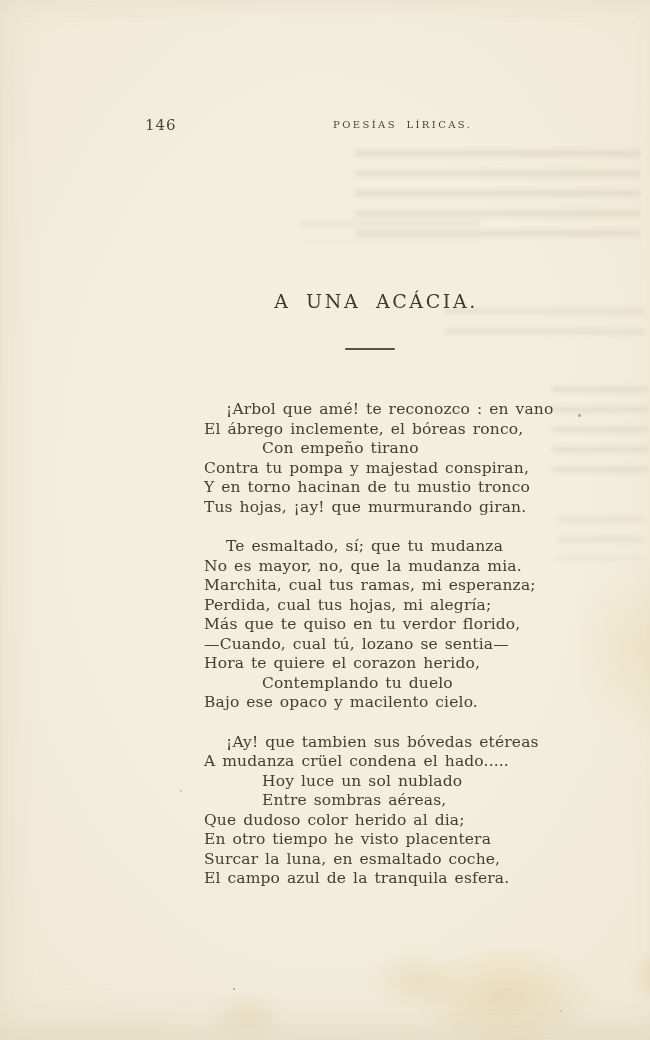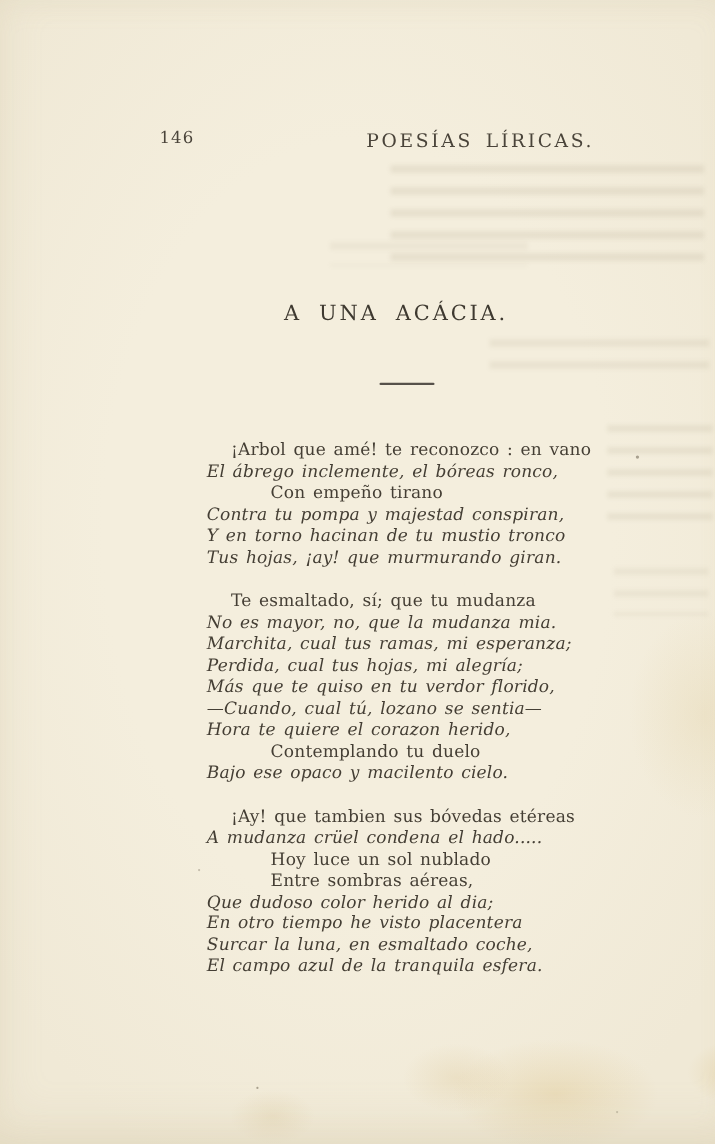--- a/index.html
+++ b/index.html
@@ -24,39 +24,39 @@
     padding-left: 28px;
   }
   .speck{position:absolute;border-radius:50%;background:#6b6250;opacity:.55;}
 
   .pageno{
     position:absolute;left:145px;top:116px;
     font-size:15px;letter-spacing:1px;color:#4a443a;
   }
   .running-header{
     position:absolute;left:333px;top:119px;
-    font-size:17px;letter-spacing:2.4px;word-spacing:4px;color:#4a443a;
+    font-size:10px;letter-spacing:2.4px;word-spacing:4px;color:#4a443a;
   }
   .poem-title{
     position:absolute;left:185px;top:274px;width:350px;
-    margin:0;text-align:center;font-weight:normal;
+    margin:16px;text-align:center;font-weight:normal;
     font-size:19px;letter-spacing:2.6px;word-spacing:7px;color:#3e3930;
   }
   .rule{
     position:absolute;left:345px;top:348px;width:50px;height:2px;
     background:#56514a;border-radius:1px;
   }
   .poem{
     position:absolute;left:188px;top:400px;width:370px;
     font-size:15.5px;line-height:19.5px;word-spacing:1.8px;letter-spacing:0.15px;
     color:#443e34;
   }
   .stanza{margin:0 0 20px 0;}
-  .line{white-space:nowrap;}
-  .indent-0{padding-left:0;font-style:italic;}
+  .line{white-space:nowrap;margin-left:16px;}
+  .indent-0{padding-left:0;}
   .indent-1{padding-left:22px;}
   .indent-2{padding-left:58px;}
 
   
   .bleed{
     position:absolute;
     filter:blur(2px);
     opacity:0.5;
     background:repeating-linear-gradient(
       to bottom,

